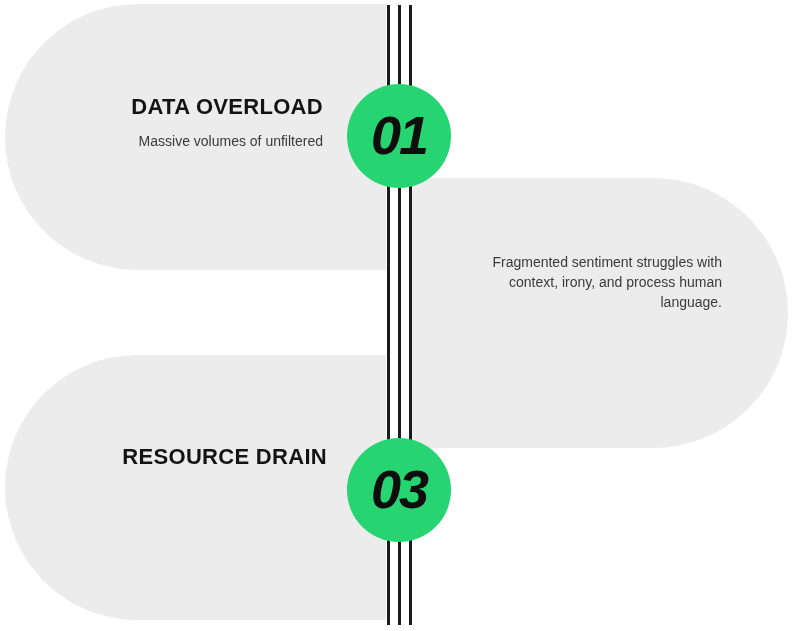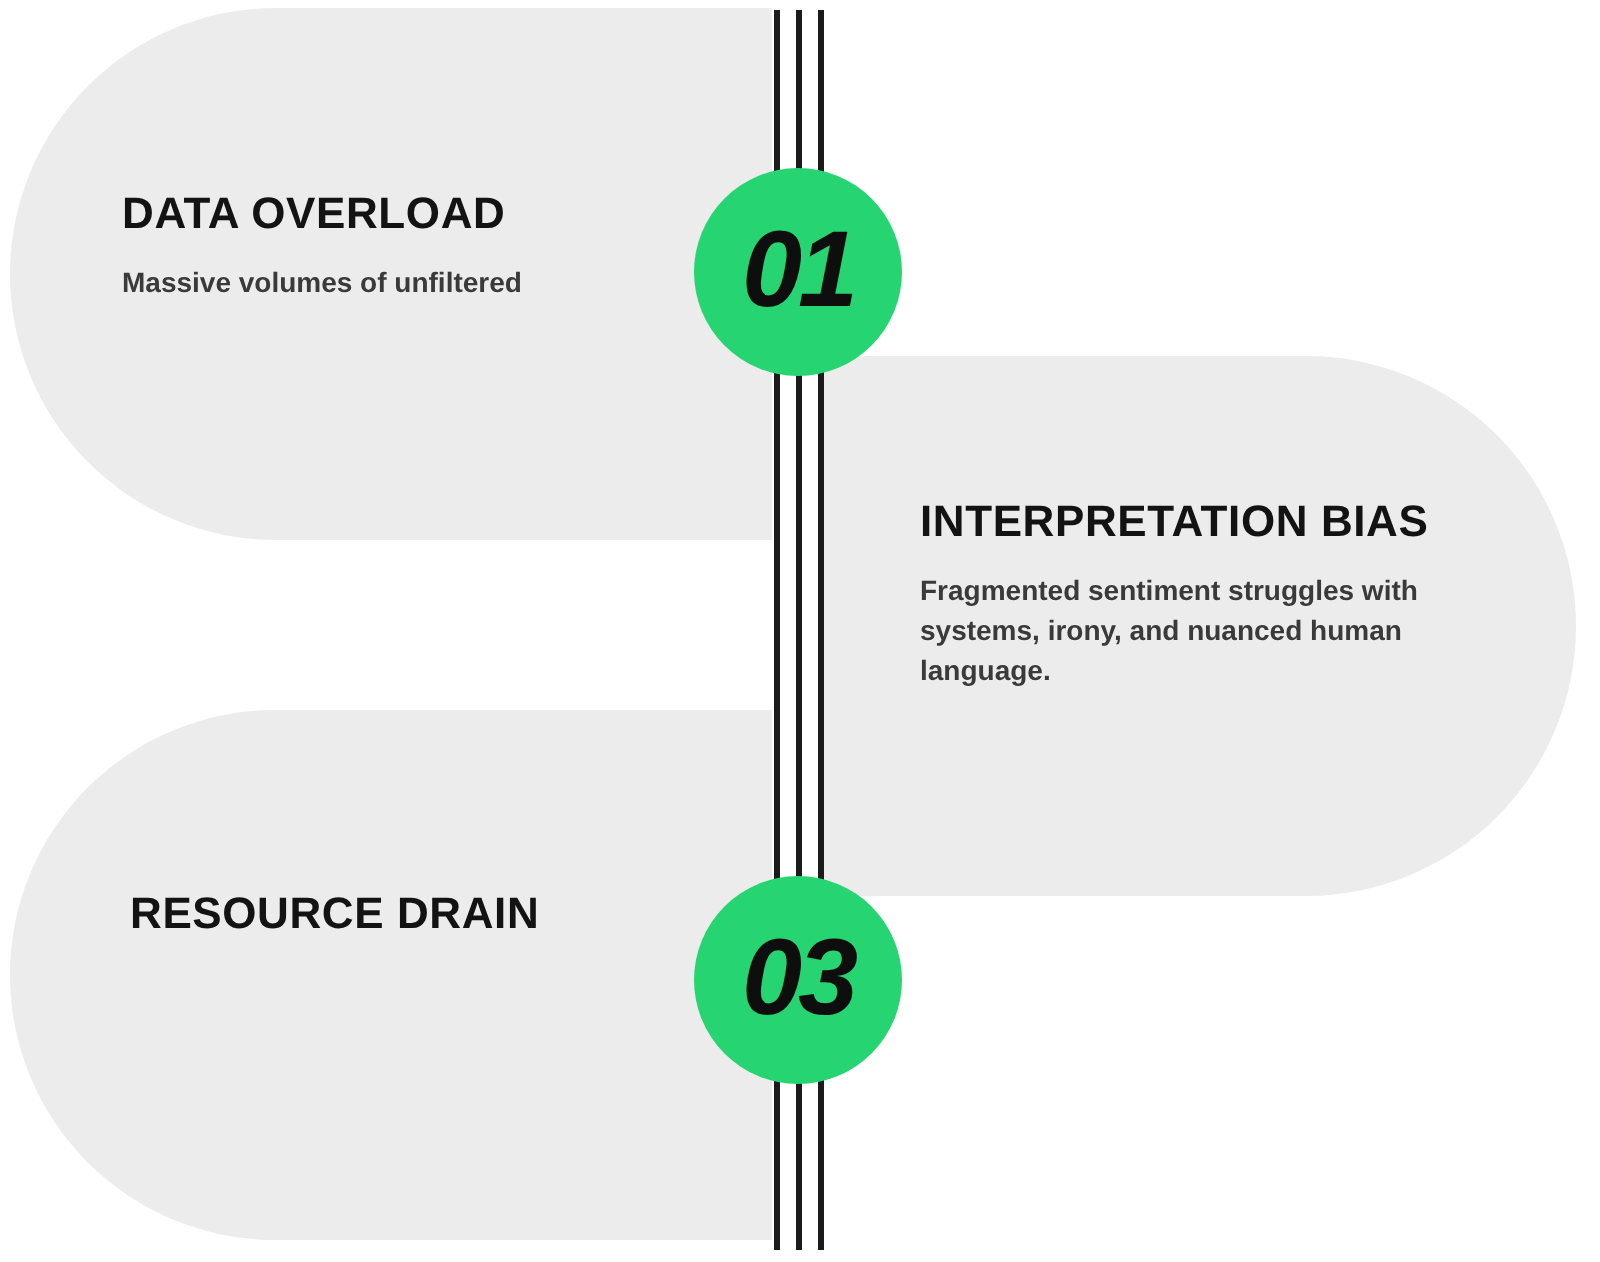--- a/index.html
+++ b/index.html
@@ -24,32 +24,32 @@
     display:flex;align-items:center;justify-content:center;
   }
   .badge span{
     color:var(--number,#0e0e0e);font-size:54px;font-weight:bold;
     letter-spacing:-2px;line-height:1;transform:translateY(-1px);font-style:italic;
   }
   .badge-1{top:84px;}
   .badge-2{top:263px;}
   .badge-3{top:438px;}
 
-  .textblock{position:absolute;z-index:4;}
+  .textblock{position:absolute;text-align:right;z-index:4;}
   .tb-1{right:477px;top:90px;width:262px;}
   .tb-2{right:78px;top:244px;width:262px;}
   .tb-3{right:473px;top:440px;width:262px;}
 
   .textblock h2{
     margin:0;font-size:22px;line-height:33px;font-weight:bold;
     color:var(--heading,#131313);letter-spacing:0.3px;
   }
   .textblock p{
     margin:8px 0 0;font-size:14px;line-height:20px;
-    color:var(--body,#3a3a3a);font-weight:bold;
+    color:var(--body,#3a3a3a);font-weight:normal;
   }
   .dline{display:block;}
 </style>
 </head>
 <body>
 
 <div class="canvas">
 
   <div class="panel panel-1"></div>
   <div class="panel panel-2"></div>
@@ -67,24 +67,23 @@
   </div>
 
   <div class="textblock tb-1">
     <h2>DATA OVERLOAD</h2>
     <p>
       <span class="dline">Massive volumes of unfiltered</span>
     </p>
   </div>
 
   <div class="textblock tb-2">
-    <h2>INTERPRETATION BIAS</h2>
     <p>
       <span class="dline">Fragmented sentiment struggles with</span>
-      <span class="dline">systems, irony, and nuanced human</span>
+      <span class="dline">context, irony, and process human</span>
       <span class="dline">language.</span>
     </p>
   </div>
 
   <div class="textblock tb-3">
     <h2>RESOURCE DRAIN</h2>
   </div>
 
 </div>
 

